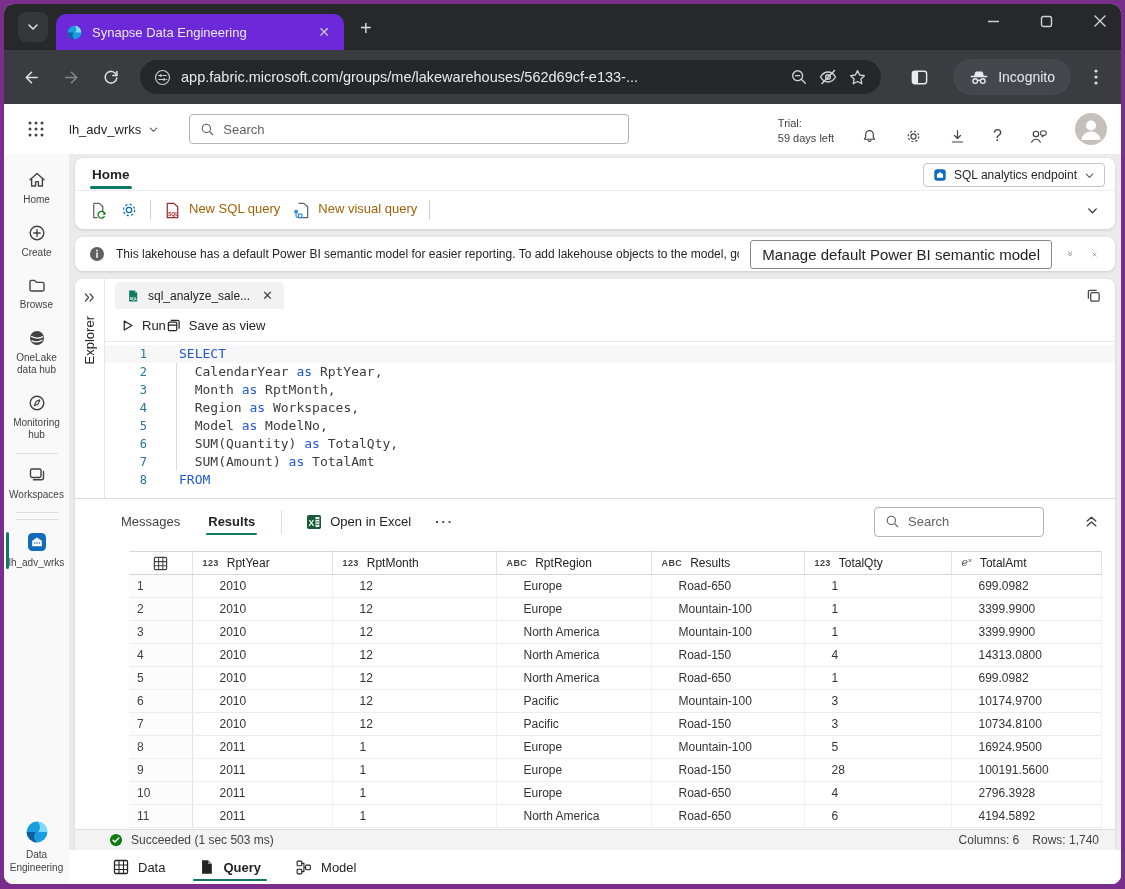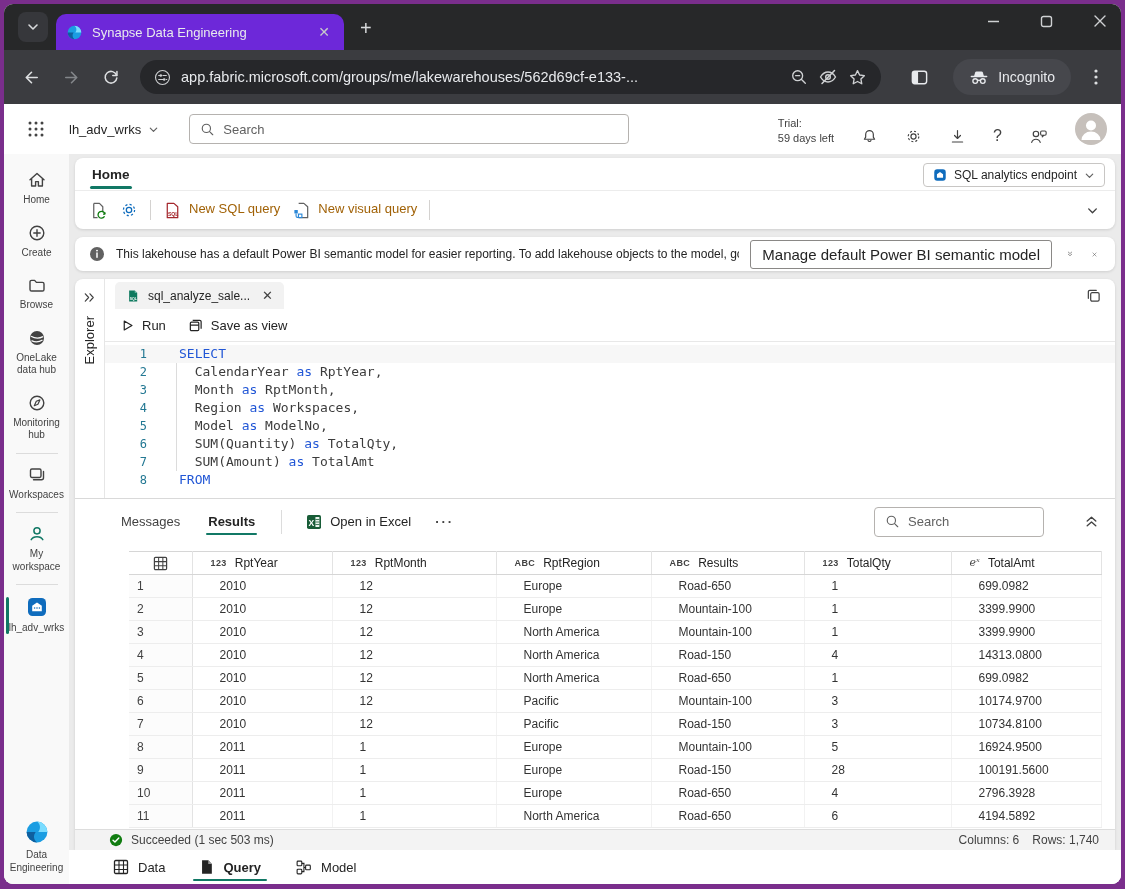--- a/index.html
+++ b/index.html
@@ -68,21 +68,21 @@
 
 .maincard{flex:1;border-radius:8px 8px 0 0;display:flex;flex-direction:column;min-height:0;overflow:hidden;background:#fff;box-shadow:0 1px 3px rgba(0,0,0,.12)}
 .editorsec{height:219px;display:flex;flex:none;min-width:0}
 .expstrip{width:30px;border-right:1px solid #e6e6e6;display:flex;flex-direction:column;align-items:center;padding-top:12px;gap:12px;color:#424242;flex:none}
 .explabel{writing-mode:vertical-rl;transform:rotate(180deg);font-size:13px;color:#242424}
 .editormain{flex:1;display:flex;flex-direction:column;min-width:0;position:relative}
 .etabrow{height:30px;display:flex;align-items:flex-end;padding-left:10px}
 .etab{height:27px;background:#f2f2f2;border-radius:5px 5px 0 0;display:flex;align-items:center;gap:8px;padding:0 11px;font-size:12px;color:#242424;cursor:pointer}
 .etab .x{color:#424242;font-size:13px;padding-left:4px}
 .copybtn{position:absolute;right:14px;top:9px;color:#424242;cursor:pointer}
-.qbar{height:33px;display:flex;align-items:center;gap:22px;padding-left:16px;border-bottom:1px solid #e8e8e8;font-size:13px;color:#242424;flex:none}
+.qbar{height:33px;display:flex;align-items:center;padding-left:16px;border-bottom:1px solid #e8e8e8;font-size:13px;color:#242424;flex:none}
 .qbtn{display:flex;align-items:center;gap:8px;cursor:pointer}
 .code{flex:1;position:relative;padding-top:3px;font-family:"DejaVu Sans Mono","Liberation Mono",monospace;font-size:13px;overflow:hidden}
 .cline{height:18px;line-height:18px;display:flex}
 .cline.cur{background:#f7f7f7}
 .gut{width:60px;text-align:right;padding-right:18px;color:#237893;font-size:12px;flex:none}
 .ctext{white-space:pre;color:#3c3c3c;padding-left:14px}
 .tok-kw{color:#2257d6}
 .tok-id{color:#3c3c3c}
 .iguide{position:absolute;left:71px;top:21px;height:108px;border-left:1px solid #dcdcdc}
 
@@ -91,21 +91,21 @@
 .rtab{position:relative;padding:13px 2px;cursor:pointer}
 .rtab.active{font-weight:700;color:#242424}
 .rtab.active::after{content:"";position:absolute;left:0;right:0;bottom:7px;height:2.5px;background:#117865;border-radius:2px}
 .rtsep{width:1px;height:24px;background:#dcdcdc}
 .excelbtn{display:flex;gap:8px;align-items:center;color:#242424;cursor:pointer}
 .moredots{letter-spacing:2px;color:#424242;cursor:pointer;font-weight:700}
 .rsearch{margin-left:auto;width:170px;height:30px;border:1px solid #b5b2af;border-radius:4px;display:flex;align-items:center;gap:8px;padding:0 10px;background:#fff}
 .collbtn{color:#424242;margin-left:16px;cursor:pointer}
 .tablewrap{flex:1;overflow:hidden;padding-left:54px;min-height:0}
 table{border-collapse:collapse;table-layout:fixed;width:972px;font-size:12px;color:#333;margin-top:7px}
-th{border-top:1px solid #d6d6d6;border-bottom:1px solid #d6d6d6;border-right:1px solid #e3e3e3;height:23px;font-weight:400;text-align:left;padding:0 18px;background:#fff;white-space:nowrap;overflow:hidden;color:#242424}
+th{border-top:1px solid #d6d6d6;border-bottom:1px solid #d6d6d6;border-right:1px solid #e3e3e3;height:23px;font-weight:400;text-align:left;padding:0 10px;background:#fff;white-space:nowrap;overflow:hidden;color:#242424}
 td{height:23px;border-bottom:1px solid #ededed;border-right:1px solid #f2f2f2;padding:0 10px 0 27px;white-space:nowrap;overflow:hidden}
 td.rn{padding-left:8px;color:#424242;background:#fcfcfc;border-right:1px solid #e3e3e3}
 .c0{width:63px}.c1{width:140px}.c2{width:164px}.c3{width:155px}.c4{width:153px}.c5{width:147px}.c6{width:150px}
 .badge{font-weight:700;font-size:9px;letter-spacing:.4px;color:#424242;margin-right:8px;vertical-align:1px}
 .badge.bex{font-style:italic;font-family:"DejaVu Serif",serif;font-size:11px;font-weight:400;letter-spacing:0}
 .cornerth{text-align:center;padding:0}
 .statusbar{height:21px;background:#f3f3f3;border-top:1px solid #ddd;display:flex;align-items:center;padding:0 16px 0 34px;gap:8px;font-size:12px;color:#424242;flex:none}
 .stright{margin-left:auto;display:flex;gap:13px}
 
 .bottombar{height:34px;background:#fff;flex:none;display:flex;align-items:center;padding-left:30px;gap:6px}
@@ -318,27 +318,20 @@
         </div>
         <div class="ndiv"></div>
         <div class="nitem">
           <svg width="20" height="20" viewBox="0 0 20 20">
                 <rect x="3.5" y="4" width="10.5" height="8.5" rx="1.4" fill="none" stroke="#424242" stroke-width="1.4"></rect>
                 <path d="M6.5 14.8h8a2 2 0 0 0 2-2V6.5" fill="none" stroke="#424242" stroke-width="1.4" stroke-linecap="round"></path>
               </svg>
           <span class="lbl">Workspaces</span>
         </div>
         <div class="ndiv"></div>
-        <div class="nitem">
-          <svg width="20" height="20" viewBox="0 0 20 20">
-                <circle cx="10" cy="6.8" r="3.1" fill="none" stroke="#117865" stroke-width="1.5"></circle>
-                <path d="M4.2 15.6a6.2 4.6 0 0 1 11.6 0" fill="none" stroke="#117865" stroke-width="1.5" stroke-linecap="round"></path>
-              </svg>
-          <span class="lbl">My workspace</span>
-        </div>
         <div class="ndiv"></div>
         <div class="nitem sel">
           <svg width="22" height="22" viewBox="0 0 22 22">
                 <rect x="2" y="2" width="18" height="18" rx="4.5" fill="#0f6cbd"></rect>
                 <path d="M6.2 9.8L11 6.4l4.8 3.4v5.4H6.2z" fill="#fff"></path>
                 <circle cx="8.6" cy="12" r=".8" fill="#0f6cbd"></circle>
                 <circle cx="11" cy="12" r=".8" fill="#0f6cbd"></circle>
                 <circle cx="13.4" cy="12" r=".8" fill="#0f6cbd"></circle>
               </svg>
           <span class="lbl">lh_adv_wrks</span>

